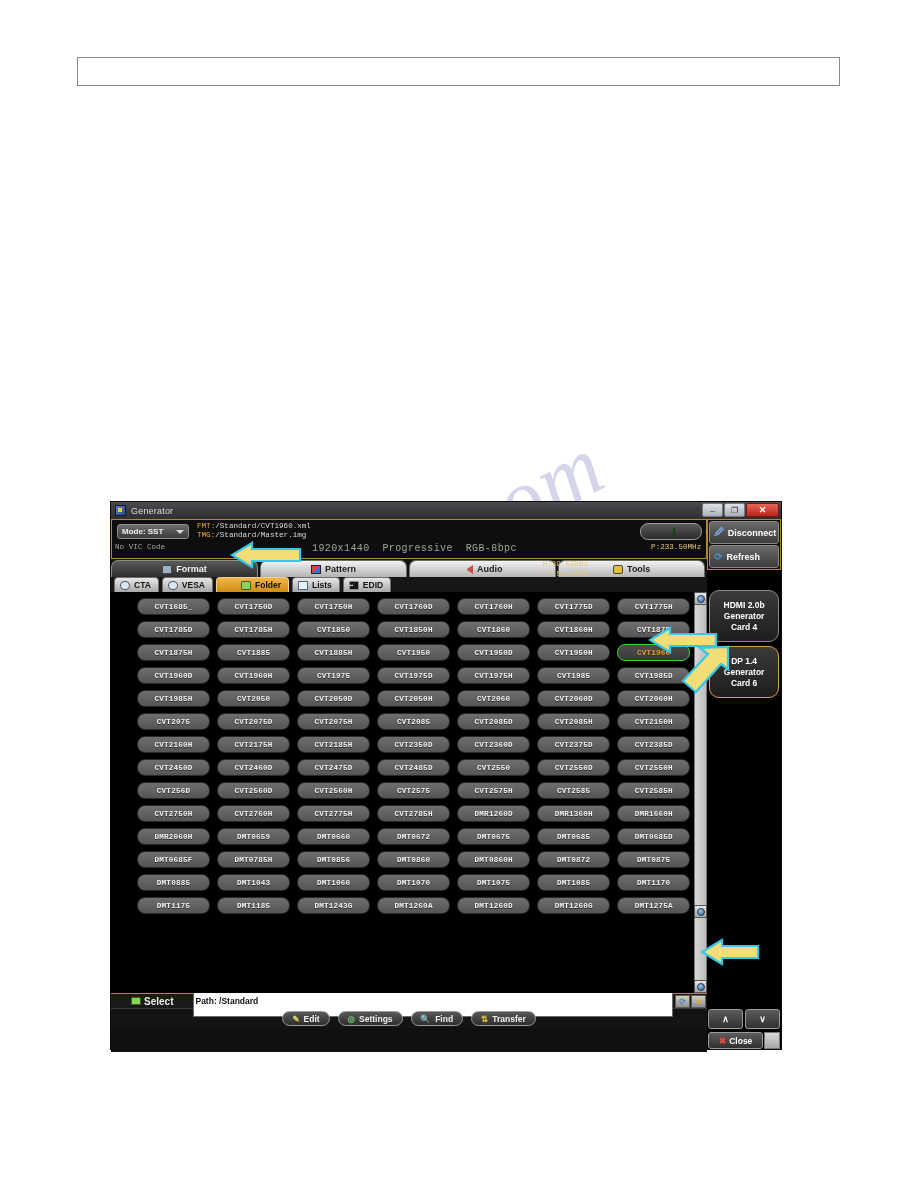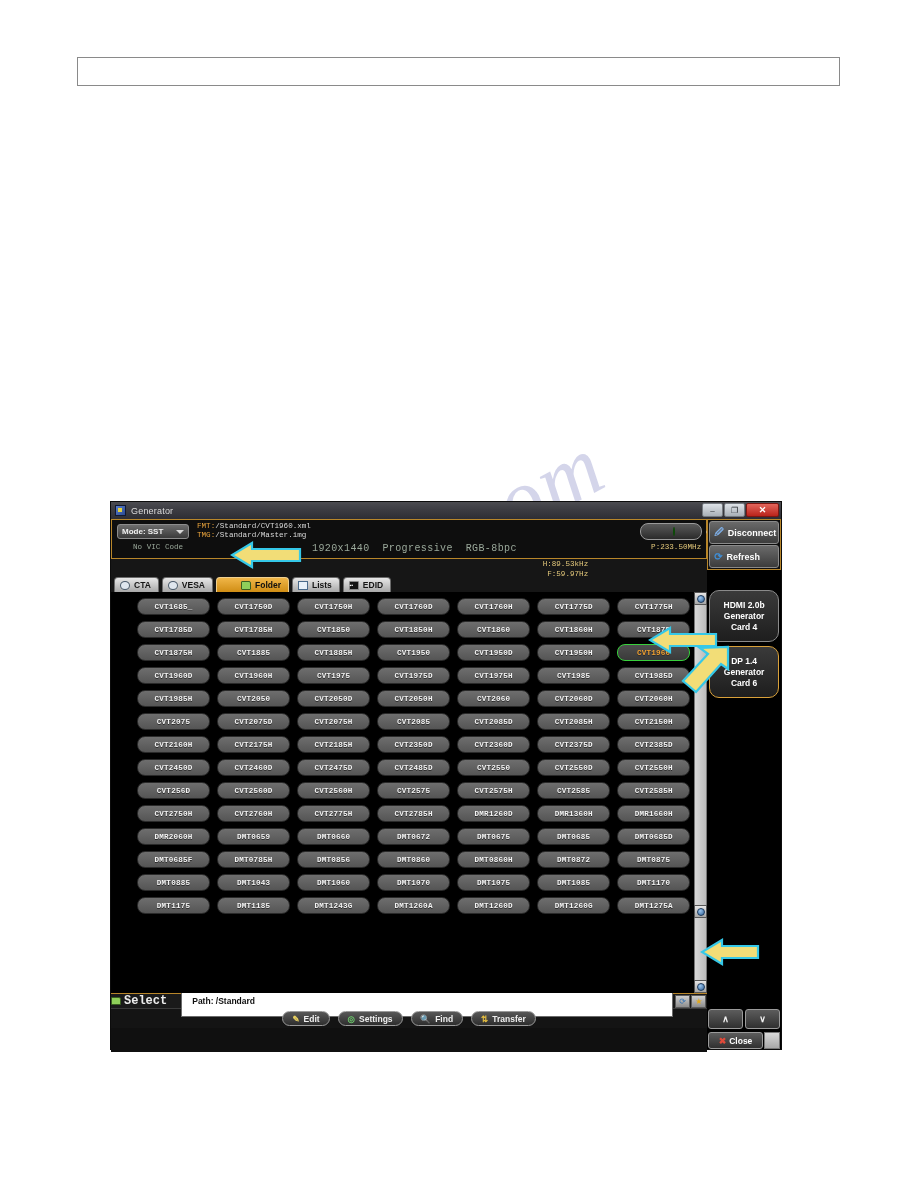--- a/index.html
+++ b/index.html
@@ -117,21 +117,21 @@
   .fmt-line {
     position: absolute; left: 85px; top: 2px;
     font-size: 7.6px; color: #d9d9d9; white-space: nowrap;
   }
   .tmg-line {
     position: absolute; left: 85px; top: 11px;
     font-size: 7.6px; color: #d9d9d9; white-space: nowrap;
   }
   .lbl-orange { color: #e8a33c; margin-top: 16px; }
   .vic-line {
-    position: absolute; left: 21px; top: 23px;
+    position: absolute; left: 3px; top: 23px;
     font-size: 7.6px; color: #9aa89a;
   }
   .res-line {
     position: absolute; left: 200px; top: 23px;
     font-size: 10px; color: #9aa89a; letter-spacing: .4px;
   }
   .hz-box { position: absolute; right: 118px; top: 2px; text-align: right; margin-top: 37px; }
   .hz-box div { font-size: 7.6px; color: #e2c77a; line-height: 10px; }
   .p-line {
     position: absolute; right: 5px; top: 23px;
@@ -162,21 +162,21 @@
     display: flex; align-items: center; justify-content: center; gap: 4px;
     font-size: 9px; font-weight: bold; color: #1c1c1c;
   }
   .tab.active {
     background: linear-gradient(to bottom,#5a5a5a,#2d2d2d);
     color: #f0f0f0; border-color: #8a8a8a;
   }
   .tab .ti { width: 10px; height: 9px; display: inline-block; }
 
   
-  .subtabs { display: flex; height: 33px; gap: 3px; padding-left: 3px;
+  .subtabs { display: flex; height: 15px; gap: 3px; padding-left: 3px;
              background: #161616; align-items: flex-end; }
   .subtab {
     height: 15px; padding: 0 7px 0 5px;
     border-radius: 4px 4px 0 0;
     background: linear-gradient(to bottom,#e8e8e8,#a8a8a8);
     border: 1px solid #6b6b6b; border-bottom: none;
     display: flex; align-items: center; gap: 4px;
     font-size: 8.5px; font-weight: bold; color: #151515;
   }
   .subtab.active {
@@ -263,28 +263,28 @@
   }
   .card-btn.active { border: 1.5px solid #d9a13a; }
 
   
   .path-bar {
     height: 15px; display: flex; align-items: center;
     background: #1a1a1a; border-top: 1px solid #b8862a;
   }
   .select-chip {
     display: flex; align-items: center; gap: 3px;
-    padding: 0 0; height: 14px;
-    color: #ececec; font-size: 12px; font-weight: bold; font-family: Liberation Mono, monospace;
+    padding: 0 20px; height: 14px;
+    color: #ececec; font-size: 10px; font-weight: bold;
   }
   .path-field {
     flex: 1; height: 31px; margin-right: 2px;
     background: #ffffff; border: 1px solid #6a6a6a;
     color: #101010; font-size: 8.5px; font-weight: bold;
-    display: flex; align-items: center; padding-left: 10px; margin-left: 14px;
+    display: flex; align-items: center; padding-left: 1px;
   }
   .path-ic {
     width: 15px; height: 13px; margin-right: 1px;
     background: linear-gradient(to bottom,#cfcfcf,#8d8d8d);
     border: 1px solid #5b5b5b;
     display: flex; align-items: center; justify-content: center;
     font-size: 8px;
   }
   .action-bar {
     height: 20px; display: flex; align-items: center; justify-content: center;
@@ -393,20 +393,38 @@
             <div>H:89.53kHz</div>
             <div>F:59.97Hz</div>
           </div>
           <div class="p-line">P:233.50MHz</div>
           <div class="output-btn">
             <span class="led"></span>
             <span>Output</span>
           </div>
         </div>
 
+        <div class="tabs">
+          <div class="tab active">
+            <span class="ti ico-mon"></span>
+            <span>Format</span>
+          </div>
+          <div class="tab">
+            <span class="ti ico-pat"></span>
+            <span>Pattern</span>
+          </div>
+          <div class="tab">
+            <span class="ti ico-aud"></span>
+            <span>Audio</span>
+          </div>
+          <div class="tab">
+            <span class="ti ico-tool"></span>
+            <span>Tools</span>
+          </div>
+        </div>
 
         <div class="subtabs">
           <div class="subtab">
             <span class="si ico-mag"></span>
             <span>CTA</span>
           </div>
           <div class="subtab">
             <span class="si ico-mag"></span>
             <span>VESA</span>
           </div>

